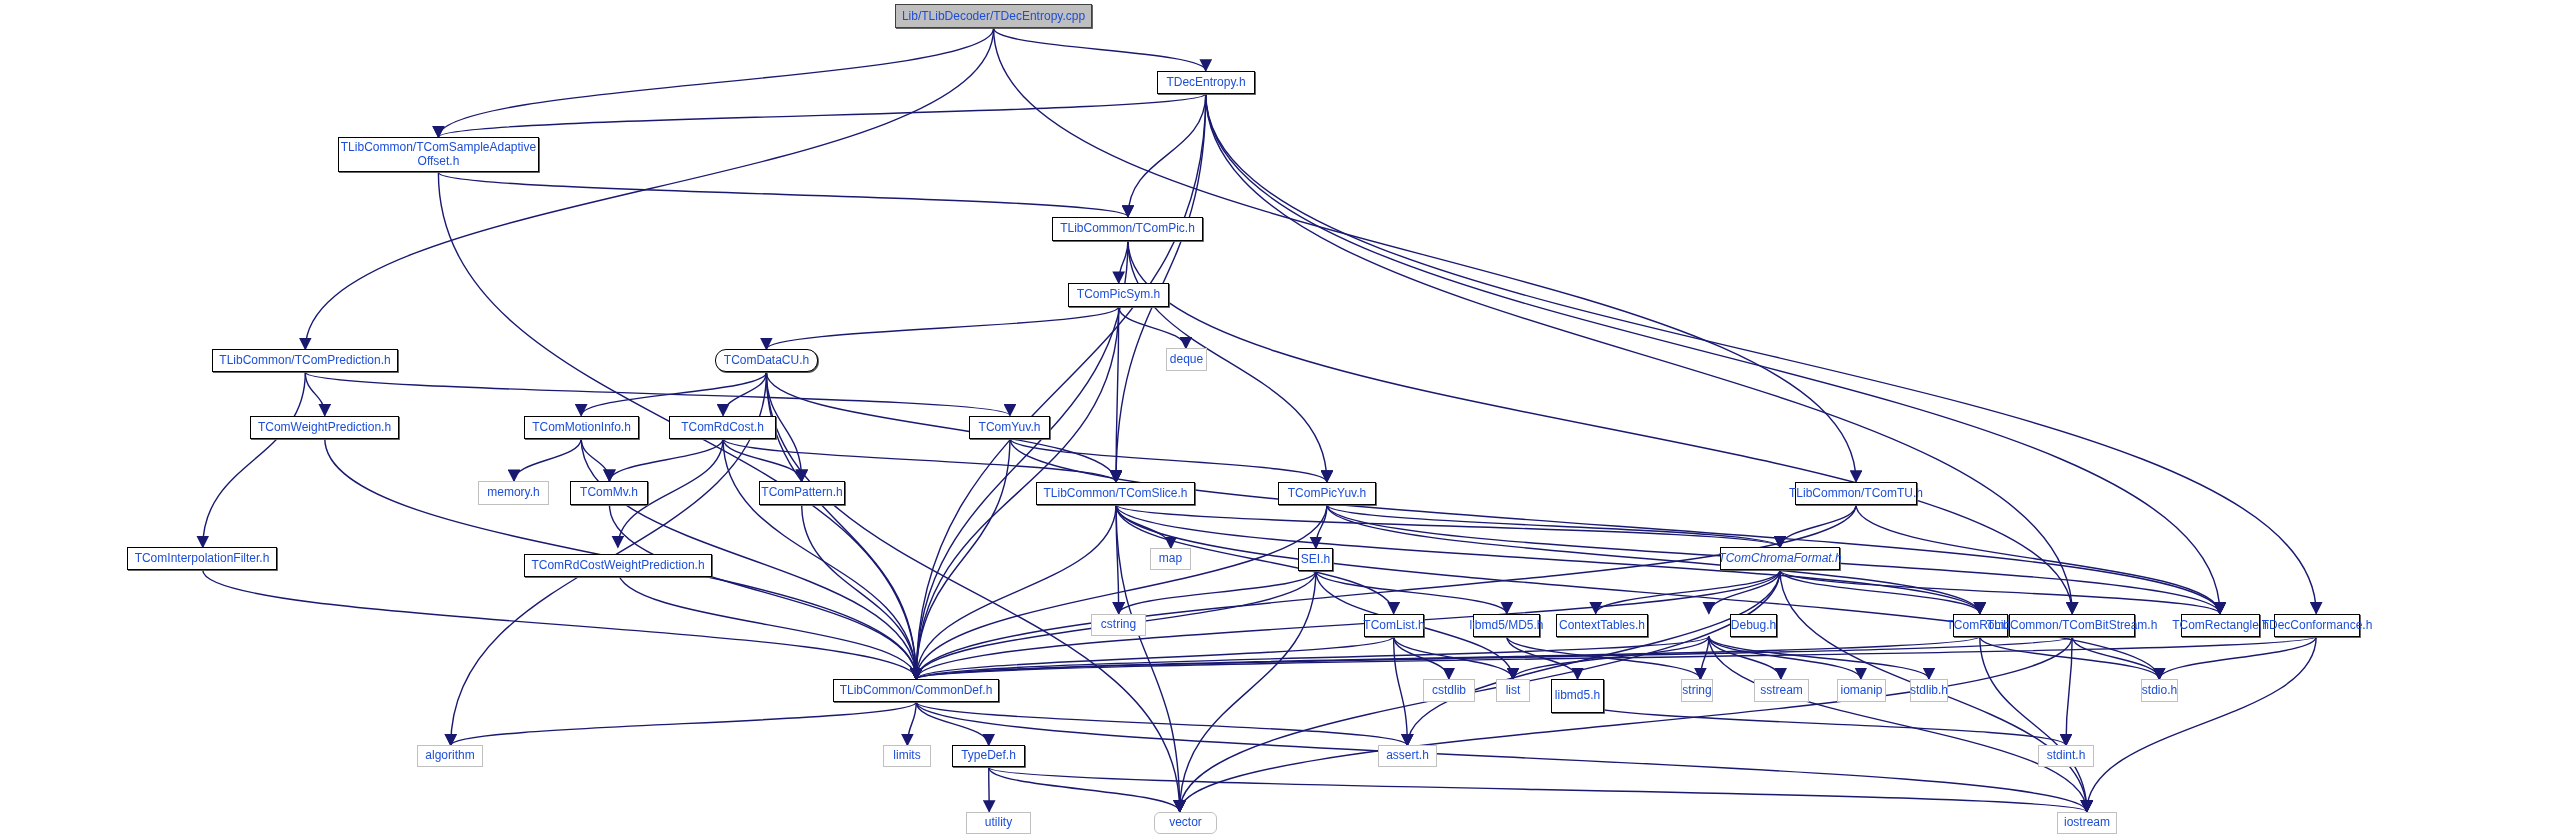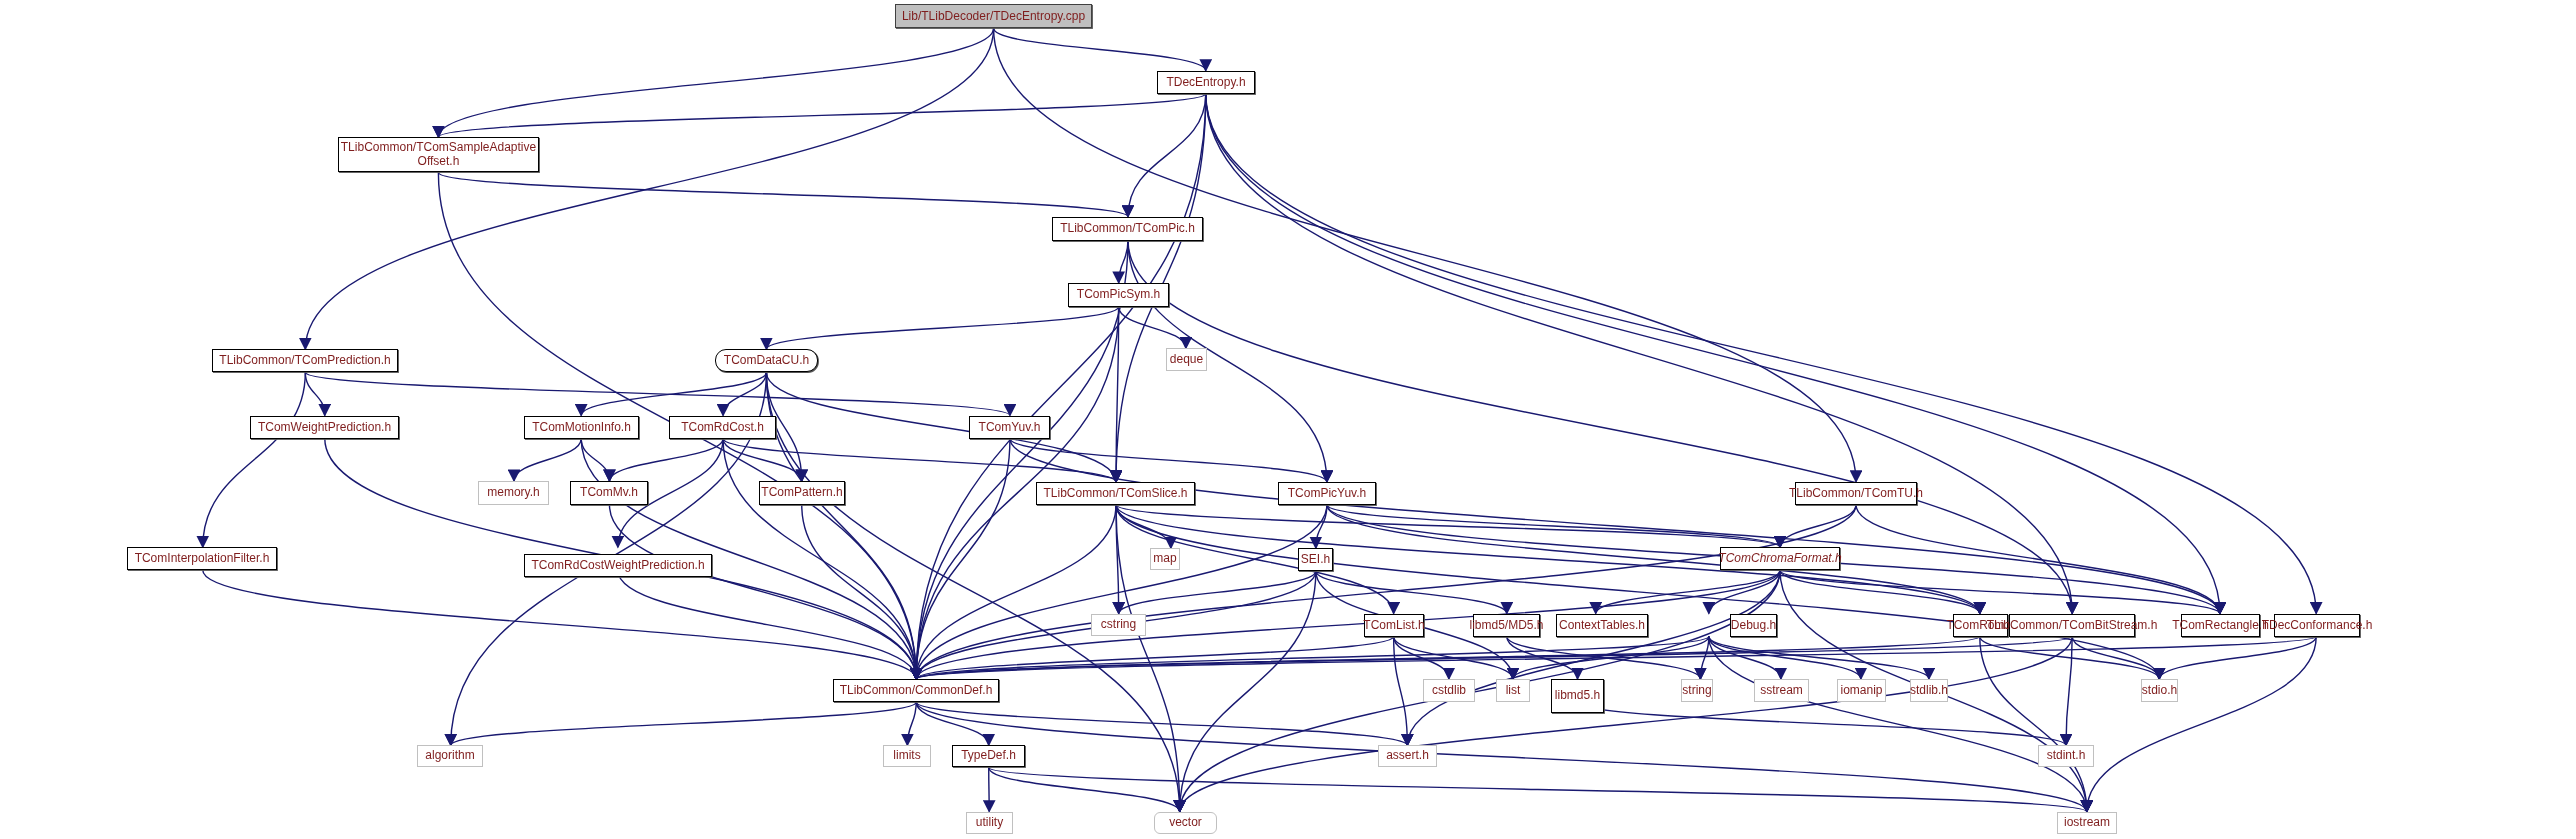--- a/index.html
+++ b/index.html
@@ -4,21 +4,21 @@
 <style>
   html, body { margin: 0; padding: 0; background: #ffffff; }
   body { width: 2576px; height: 839px; position: relative; overflow: hidden;
          font-family: "Liberation Sans", "DejaVu Sans", sans-serif; }
   #graph { position: absolute; left: 0; top: 0; width: 2576px; height: 839px; }
   #edges { position: absolute; left: 0; top: 0; }
   .edge { fill: none; stroke: #191970; stroke-width: 1.6; }
   .node { position: absolute; box-sizing: border-box; background: #ffffff;
           border: 1.3px solid #000000; box-shadow: 0.9px 0.9px 0 #555;
           display: flex; align-items: center; justify-content: center; text-align: center;
-          font-size: 12px; line-height: 13.3px; color: #7f1d1d; white-space: pre-line;
+          font-size: 12px; line-height: 13.3px; color: #1d4ed8; white-space: pre-line;
           cursor: pointer; }
   .node.root { background: #bfbfbf; border-color: #404040; }
   .node.system { border: 1.3px solid #c0c0c0; box-shadow: none; cursor: default; }
 </style>
 </head>
 <body>
 
 <div id="graph">
   <svg id="edges" width="2576" height="839" viewBox="0 0 2913 949">
     <defs>
@@ -150,21 +150,21 @@
       <div class="node" style="left: 669px; top: 416px; width: 107px; height: 23px;"><span>TComRdCost.h</span></div>
       <div class="node" style="left: 969px; top: 416px; width: 81px; height: 23px;"><span>TComYuv.h</span></div>
       <div class="node system" style="left: 478px; top: 481px; width: 71px; height: 24px;"><span>memory.h</span></div>
       <div class="node" style="left: 570px; top: 481px; width: 78px; height: 24px;"><span>TComMv.h</span></div>
       <div class="node" style="left: 759px; top: 481px; width: 86px; height: 24px;"><span>TComPattern.h</span></div>
       <div class="node" style="left: 1036px; top: 482px; width: 159px; height: 23px;"><span>TLibCommon/TComSlice.h</span></div>
       <div class="node" style="left: 1278px; top: 482px; width: 98px; height: 23px;"><span>TComPicYuv.h</span></div>
       <div class="node" style="left: 1795px; top: 482px; width: 122px; height: 23px;"><span>TLibCommon/TComTU.h</span></div>
       <div class="node" style="left: 127px; top: 547px; width: 150px; height: 23px;"><span>TComInterpolationFilter.h</span></div>
       <div class="node" style="left: 524px; top: 547px; width: 188px; height: 23px; margin-top: 7px;"><span>TComRdCostWeightPrediction.h</span></div>
-      <div class="node system" style="left: 1150px; top: 548px; width: 30px; height: 22px;"><span>map</span></div>
+      <div class="node system" style="left: 1150px; top: 548px; width: 41px; height: 22px;"><span>map</span></div>
       <div class="node" style="left: 1298px; top: 548px; width: 35px; height: 23px;"><span>SEI.h</span></div>
       <div class="node" style="left: 1720px; top: 547px; width: 120px; height: 23px; font-style: italic;"><span>TComChromaFormat.h</span></div>
       <div class="node system" style="left: 1091px; top: 614px; width: 55px; height: 22px;"><span>cstring</span></div>
       <div class="node" style="left: 1364px; top: 614px; width: 60px; height: 23px;"><span>TComList.h</span></div>
       <div class="node" style="left: 1473px; top: 614px; width: 67px; height: 23px;"><span>libmd5/MD5.h</span></div>
       <div class="node" style="left: 1556px; top: 614px; width: 92px; height: 23px;"><span>ContextTables.h</span></div>
       <div class="node" style="left: 1685px; top: 614px; width: 47px; height: 23px; margin-left: 45px;"><span>Debug.h</span></div>
       <div class="node" style="left: 1953px; top: 614px; width: 55px; height: 23px;"><span>TComRom.h</span></div>
       <div class="node" style="left: 2009px; top: 614px; width: 126px; height: 23px;"><span>TLibCommon/TComBitStream.h</span></div>
       <div class="node" style="left: 2181px; top: 614px; width: 79px; height: 23px;"><span>TComRectangle.h</span></div>
@@ -176,18 +176,18 @@
       <div class="node system" style="left: 1681px; top: 679px; width: 32px; height: 23px;"><span>string</span></div>
       <div class="node system" style="left: 1754px; top: 679px; width: 55px; height: 23px;"><span>sstream</span></div>
       <div class="node system" style="left: 1837px; top: 679px; width: 49px; height: 23px;"><span>iomanip</span></div>
       <div class="node system" style="left: 1910px; top: 679px; width: 38px; height: 23px;"><span>stdlib.h</span></div>
       <div class="node system" style="left: 2141px; top: 679px; width: 37px; height: 23px;"><span>stdio.h</span></div>
       <div class="node system" style="left: 417px; top: 745px; width: 66px; height: 22px;"><span>algorithm</span></div>
       <div class="node system" style="left: 883px; top: 745px; width: 48px; height: 22px;"><span>limits</span></div>
       <div class="node" style="left: 952px; top: 745px; width: 73px; height: 22px;"><span>TypeDef.h</span></div>
       <div class="node system" style="left: 1378px; top: 745px; width: 59px; height: 22px;"><span>assert.h</span></div>
       <div class="node system" style="left: 2038px; top: 745px; width: 56px; height: 22px;"><span>stdint.h</span></div>
-      <div class="node system" style="left: 966px; top: 812px; width: 47px; height: 22px;"><span>utility</span></div>
+      <div class="node system" style="left: 966px; top: 812px; width: 65px; height: 22px;"><span>utility</span></div>
       <div class="node system" style="left: 1154px; top: 812px; width: 63px; height: 22px; border-radius: 6px;"><span>vector</span></div>
       <div class="node system" style="left: 2057px; top: 812px; width: 60px; height: 22px;"><span>iostream</span></div>
     </div>
 </div>
 
 
 </body></html>

